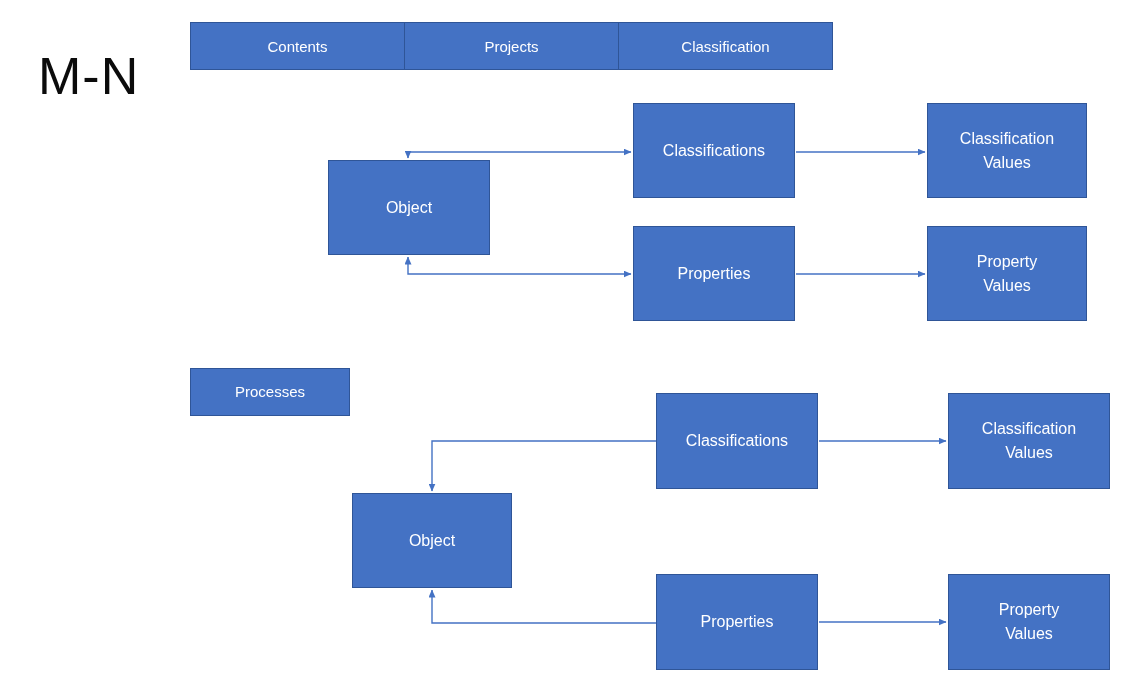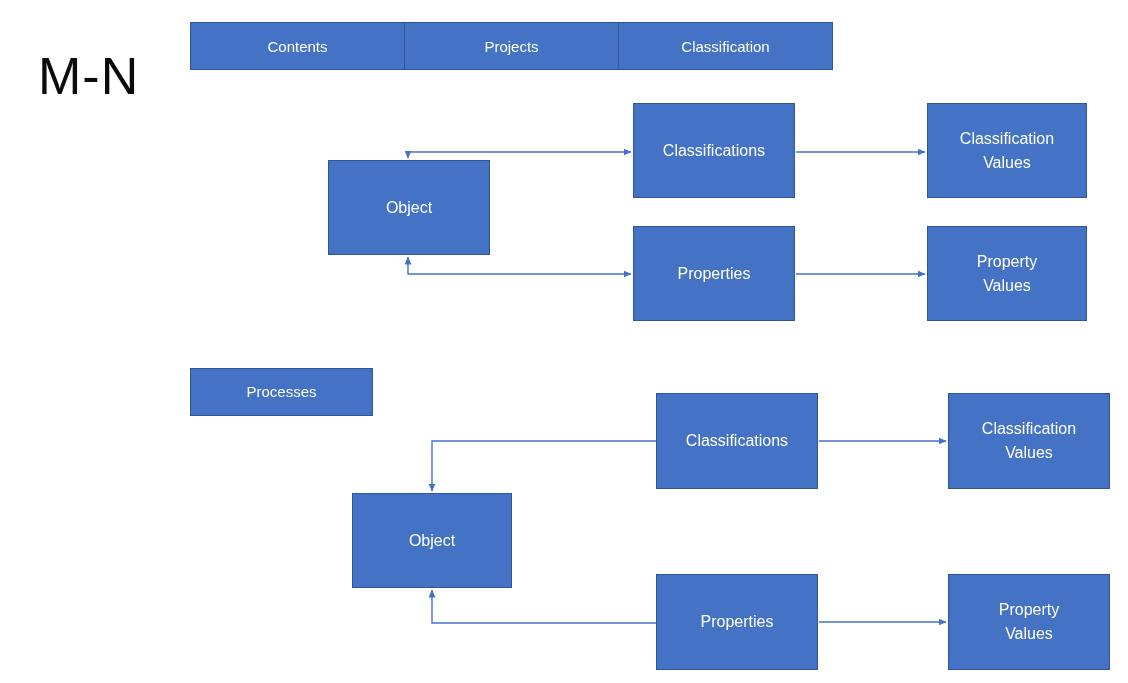--- a/index.html
+++ b/index.html
@@ -50,21 +50,21 @@
     padding:0 24px;
   }
   .node.small{font-size:15px;padding:0 8px;}
   
   .object-top{left:328px;top:160px;width:162px;height:95px;}
   .classifications-top{left:633px;top:103px;width:162px;height:95px;}
   .cls-values-top{left:927px;top:103px;width:160px;height:95px;}
   .properties-top{left:633px;top:226px;width:162px;height:95px;}
   .prop-values-top{left:927px;top:226px;width:160px;height:95px;}
   
-  .processes{left:190px;top:368px;width:183px;height:48px;}
+  .processes{left:190px;top:368px;width:160px;height:48px;}
   .object-bottom{left:352px;top:493px;width:160px;height:95px;}
   .classifications-bottom{left:656px;top:393px;width:162px;height:96px;}
   .cls-values-bottom{left:948px;top:393px;width:162px;height:96px;}
   .properties-bottom{left:656px;top:574px;width:162px;height:96px;}
   .prop-values-bottom{left:948px;top:574px;width:162px;height:96px;}
   .connector-layer{
     position:absolute;left:0;top:0;width:1128px;height:683px;
     pointer-events:none;
   }
   .connector{

